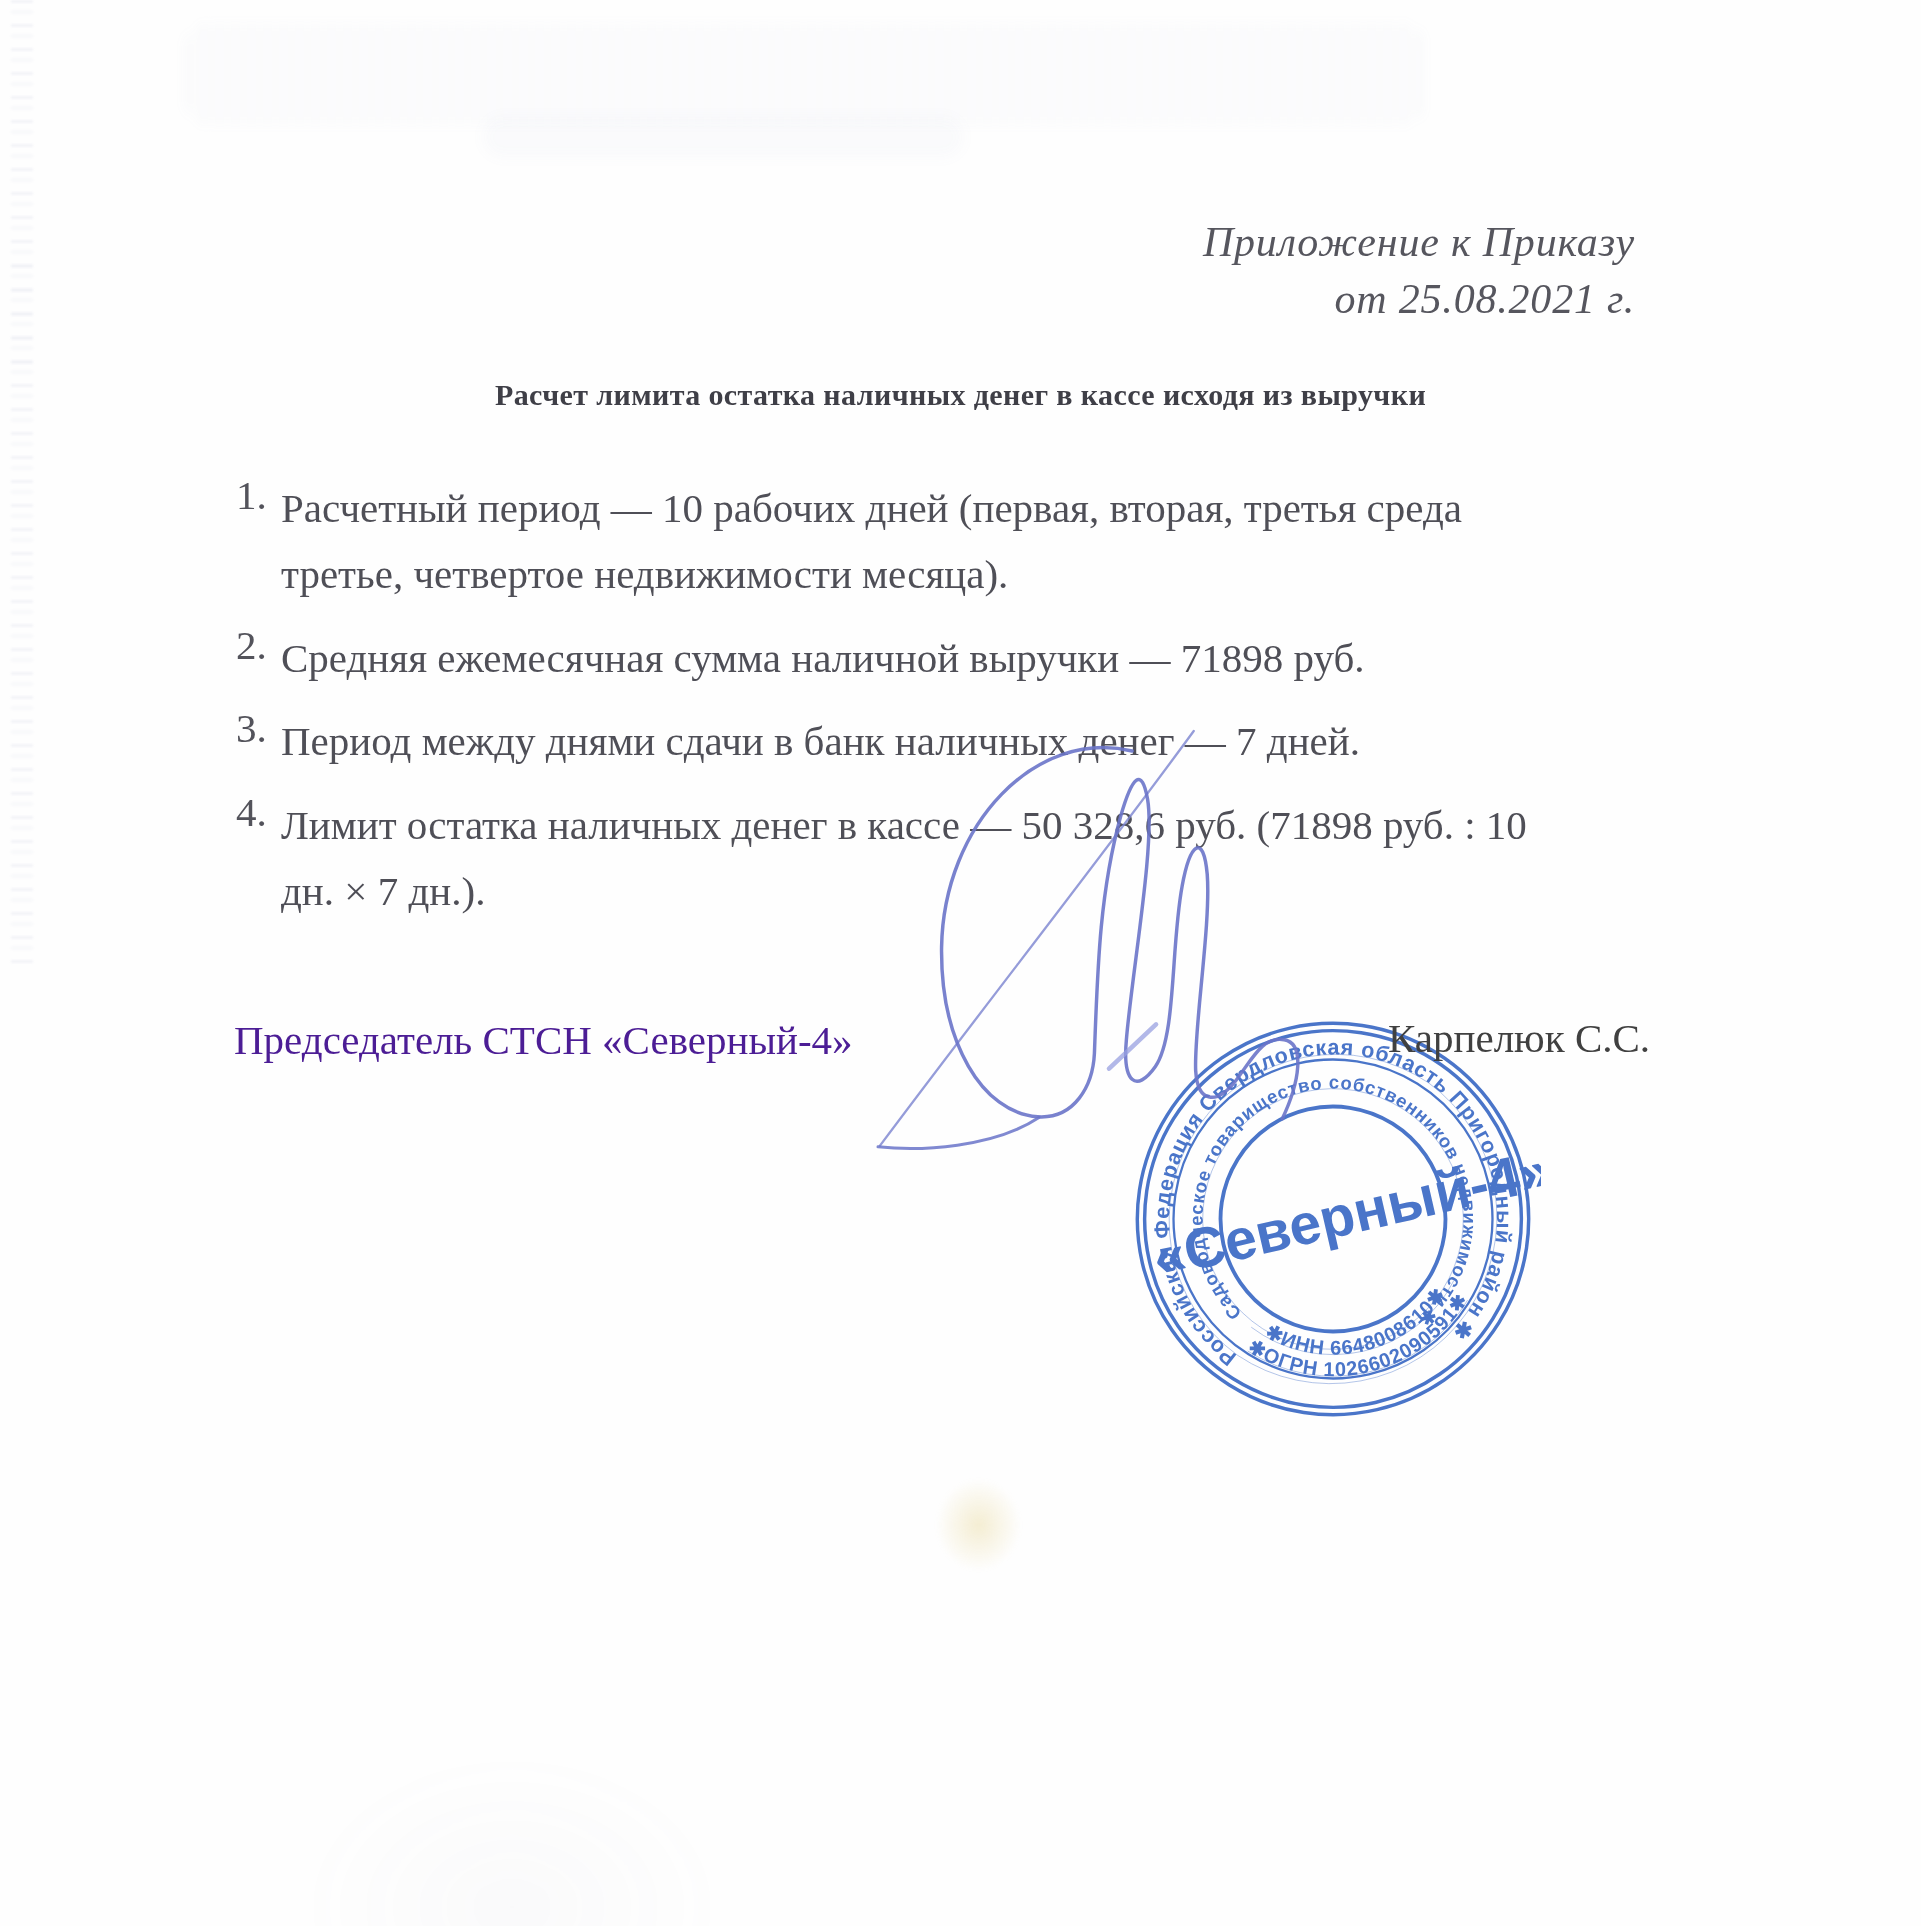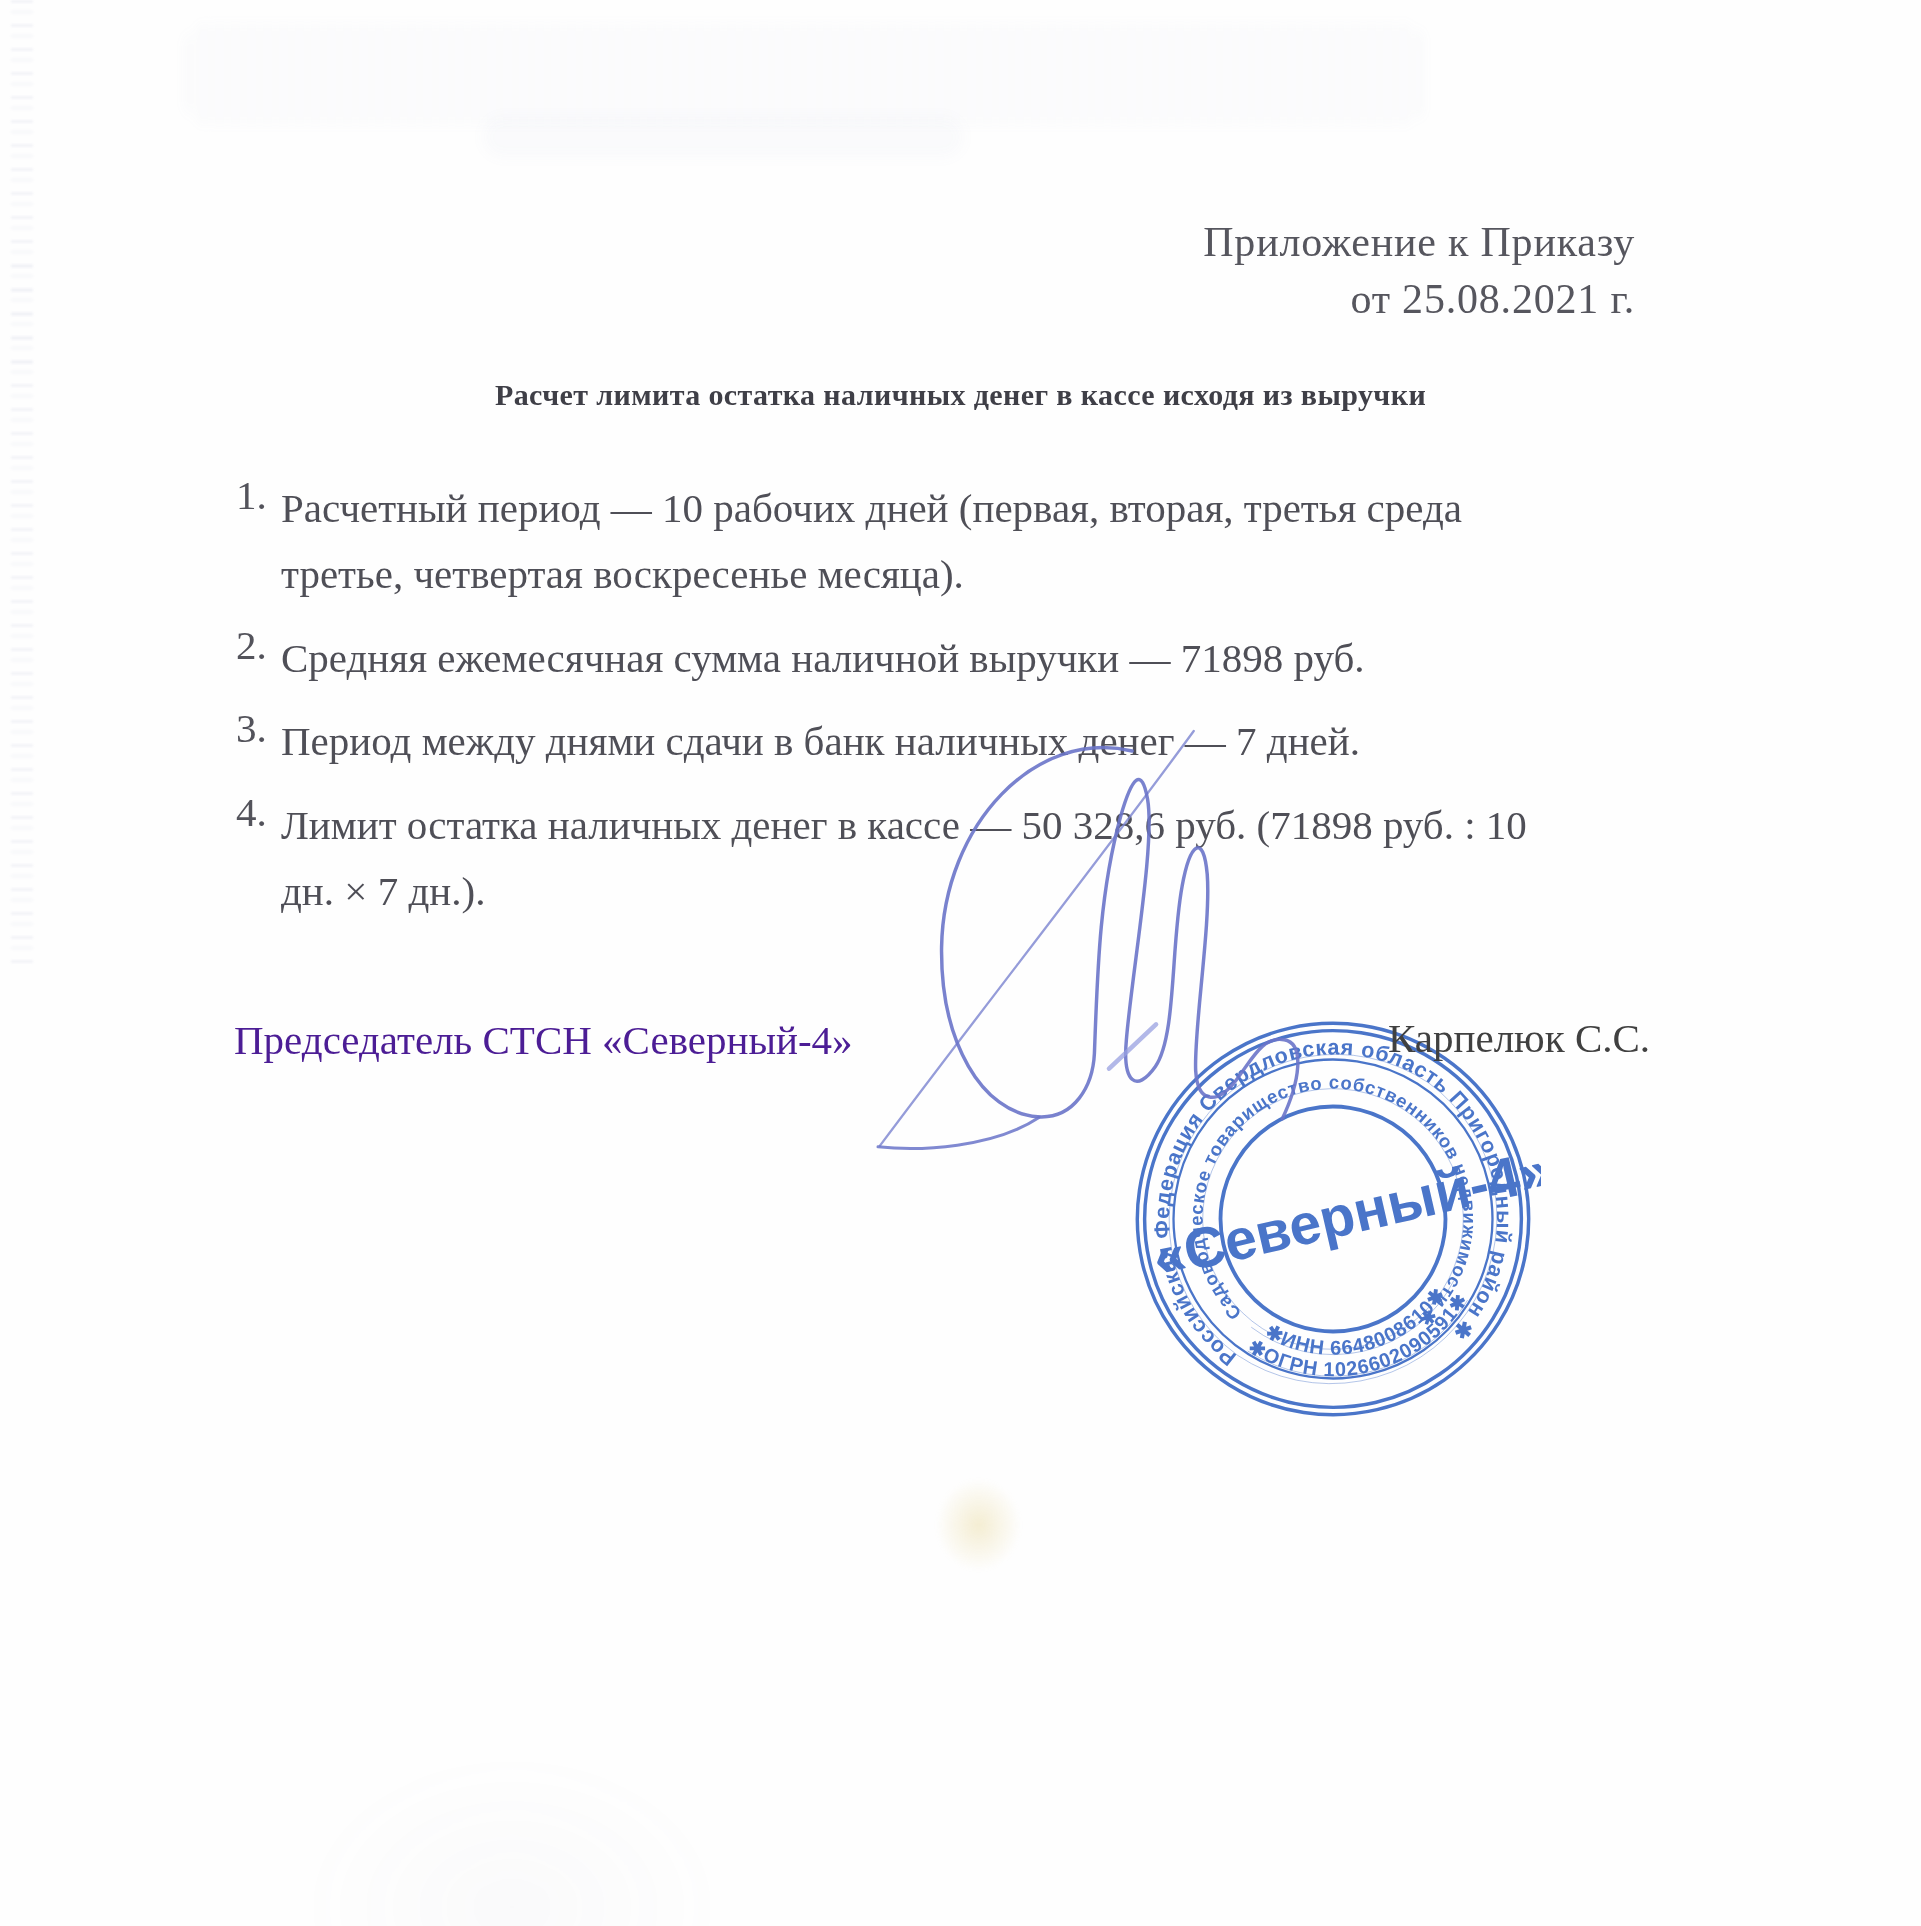--- a/index.html
+++ b/index.html
@@ -8,21 +8,21 @@
     width:1921px;height:2710px;
     background:#fefefe;
     overflow:hidden;
     font-family:"Liberation Serif", serif;
     color:#4f4f57;
   }
   
   .annex{
     position:absolute;top:214px;right:286px;
     text-align:right;font-size:42px;line-height:57px;letter-spacing:0.8px;
-    color:#56565e;white-space:nowrap;
+    color:#56565e;white-space:nowrap;font-style:italic;
   }
   .doc-title{
     position:absolute;top:378px;left:0;width:100%;
     text-align:center;font-weight:bold;font-size:30px;letter-spacing:0.4px;
     color:#3f3f47;white-space:nowrap;
   }
   .num-list{position:absolute;top:469px;left:236px;width:1433px;}
   .num-item{display:flex;margin-bottom:17.7px;font-size:41px;line-height:53px;}
   .num-item .num{width:45px;flex:0 0 45px;color:#53535b;}
   .num-item .lines{flex:1;}
@@ -83,21 +83,21 @@
     <div>от 25.08.2021 г.</div>
   </div>
 
   <div class="doc-title">Расчет лимита остатка наличных денег в кассе исходя из выручки</div>
 
   <div class="num-list">
     <div class="num-item">
       <div class="num">1.</div>
       <div class="lines">
         <div class="line">Расчетный период — 10 рабочих дней (первая, вторая, третья среда</div>
-        <div class="line">третье, четвертая воскресенье месяца).</div>
+        <div class="line">третье, четвертое недвижимости месяца).</div>
       </div>
     </div>
     <div class="num-item">
       <div class="num">2.</div>
       <div class="lines">
         <div class="line">Средняя ежемесячная сумма наличной выручки — 71898 руб.</div>
       </div>
     </div>
     <div class="num-item">
       <div class="num">3.</div>

